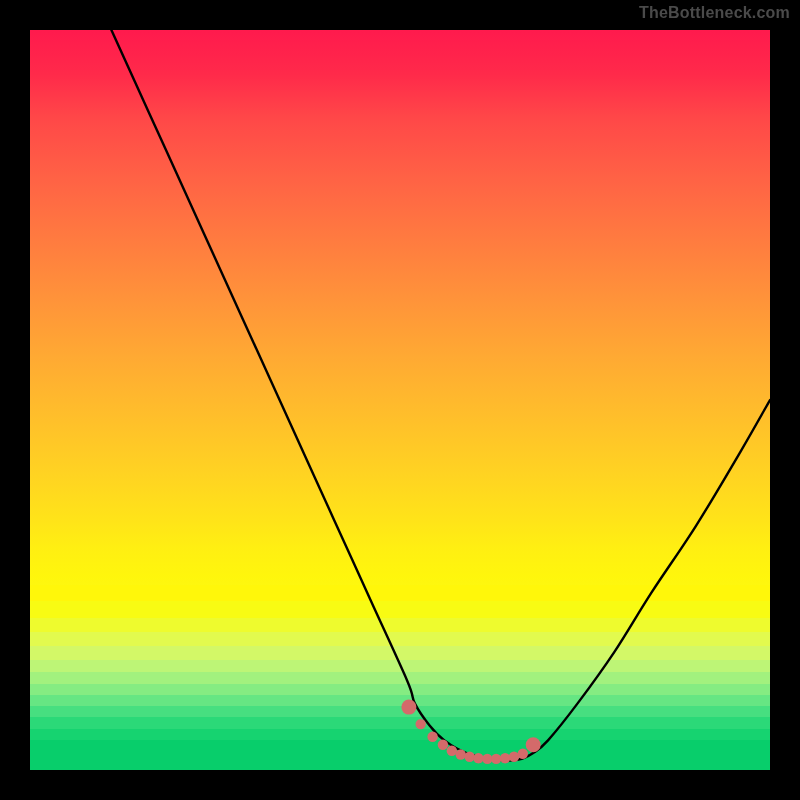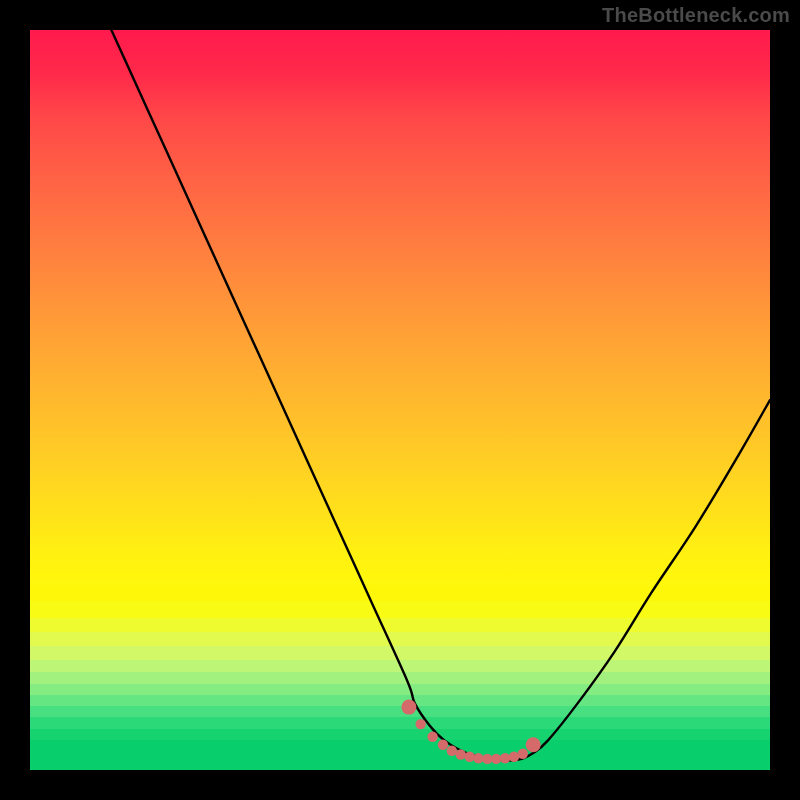--- a/index.html
+++ b/index.html
@@ -81,21 +81,21 @@
     inset: 0;
     width: 100%;
     height: 100%;
     pointer-events: none;
   }
   .attribution {
     position: absolute;
     top: 4px;
     right: 10px;
     color: #4a4a4a;
-    font-size: 20px;
+    font-size: 16px;
     font-weight: 600;
     letter-spacing: 0.2px;
     user-select: none;
   }
 </style>
 </head>
 <body>
 
 <div class="frame">
   <div class="attribution">TheBottleneck.com</div>

